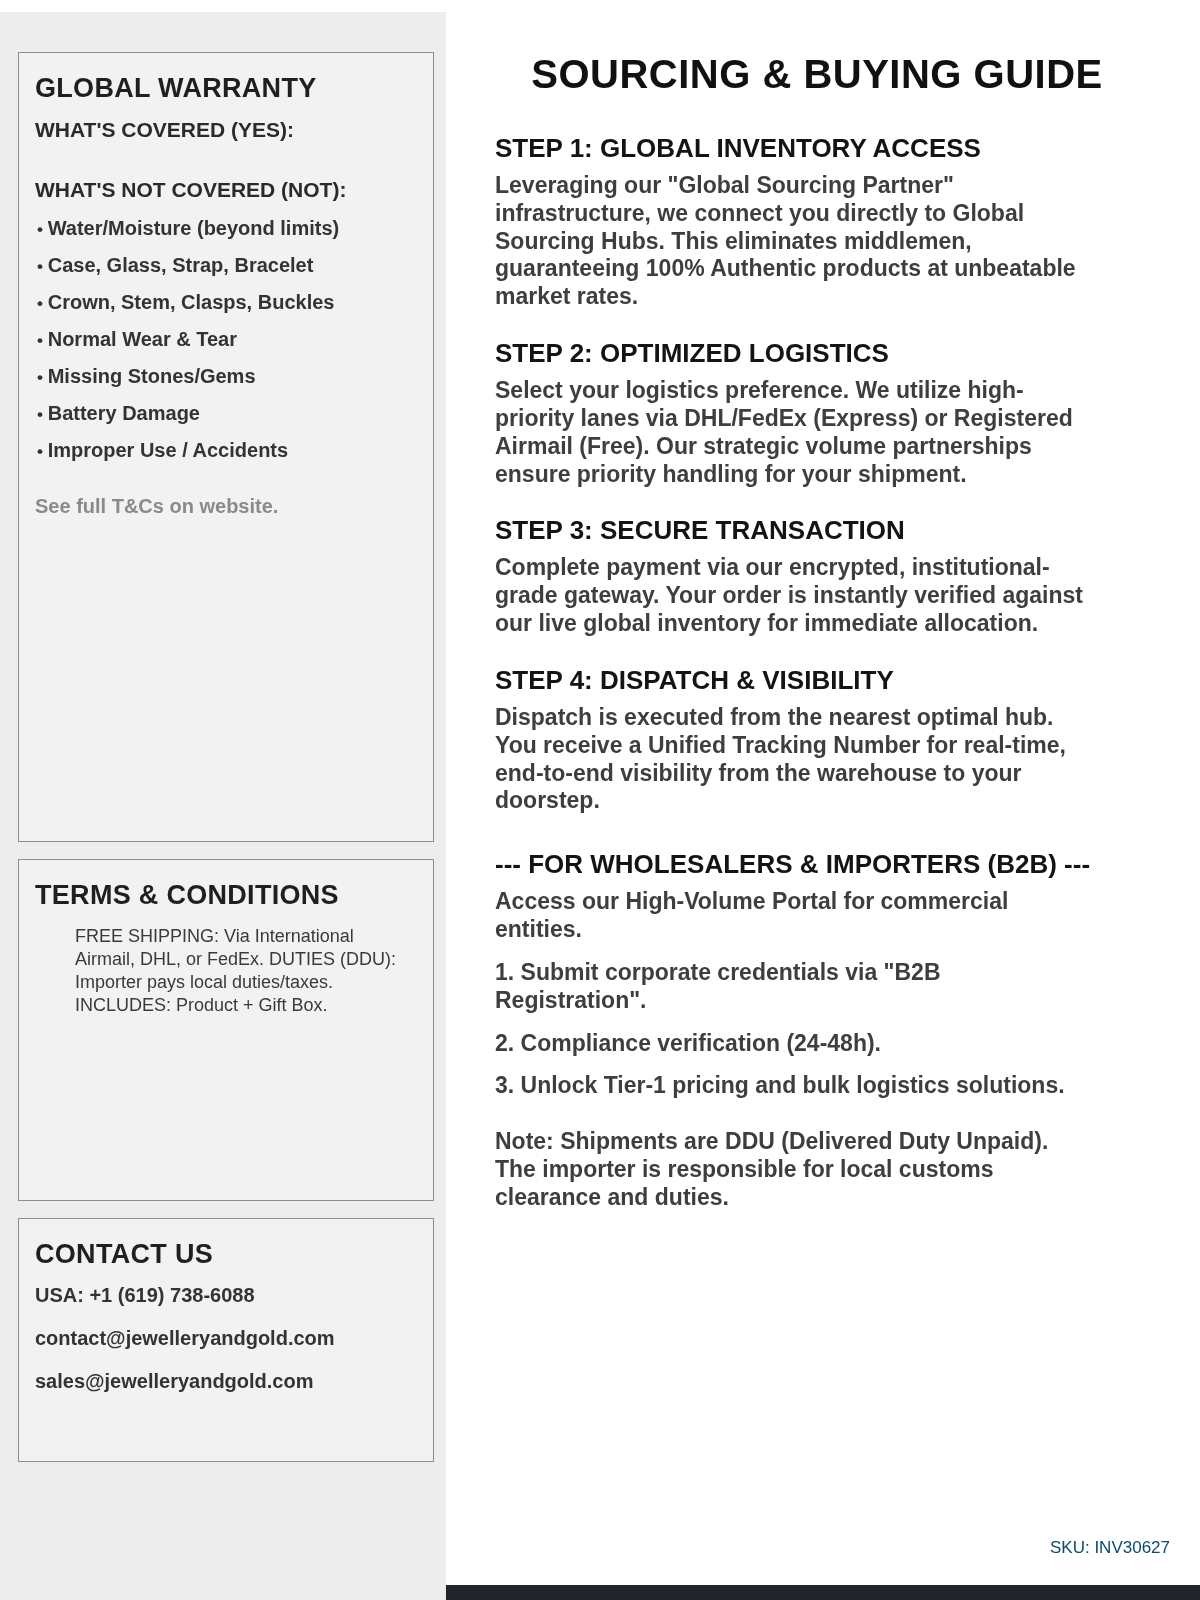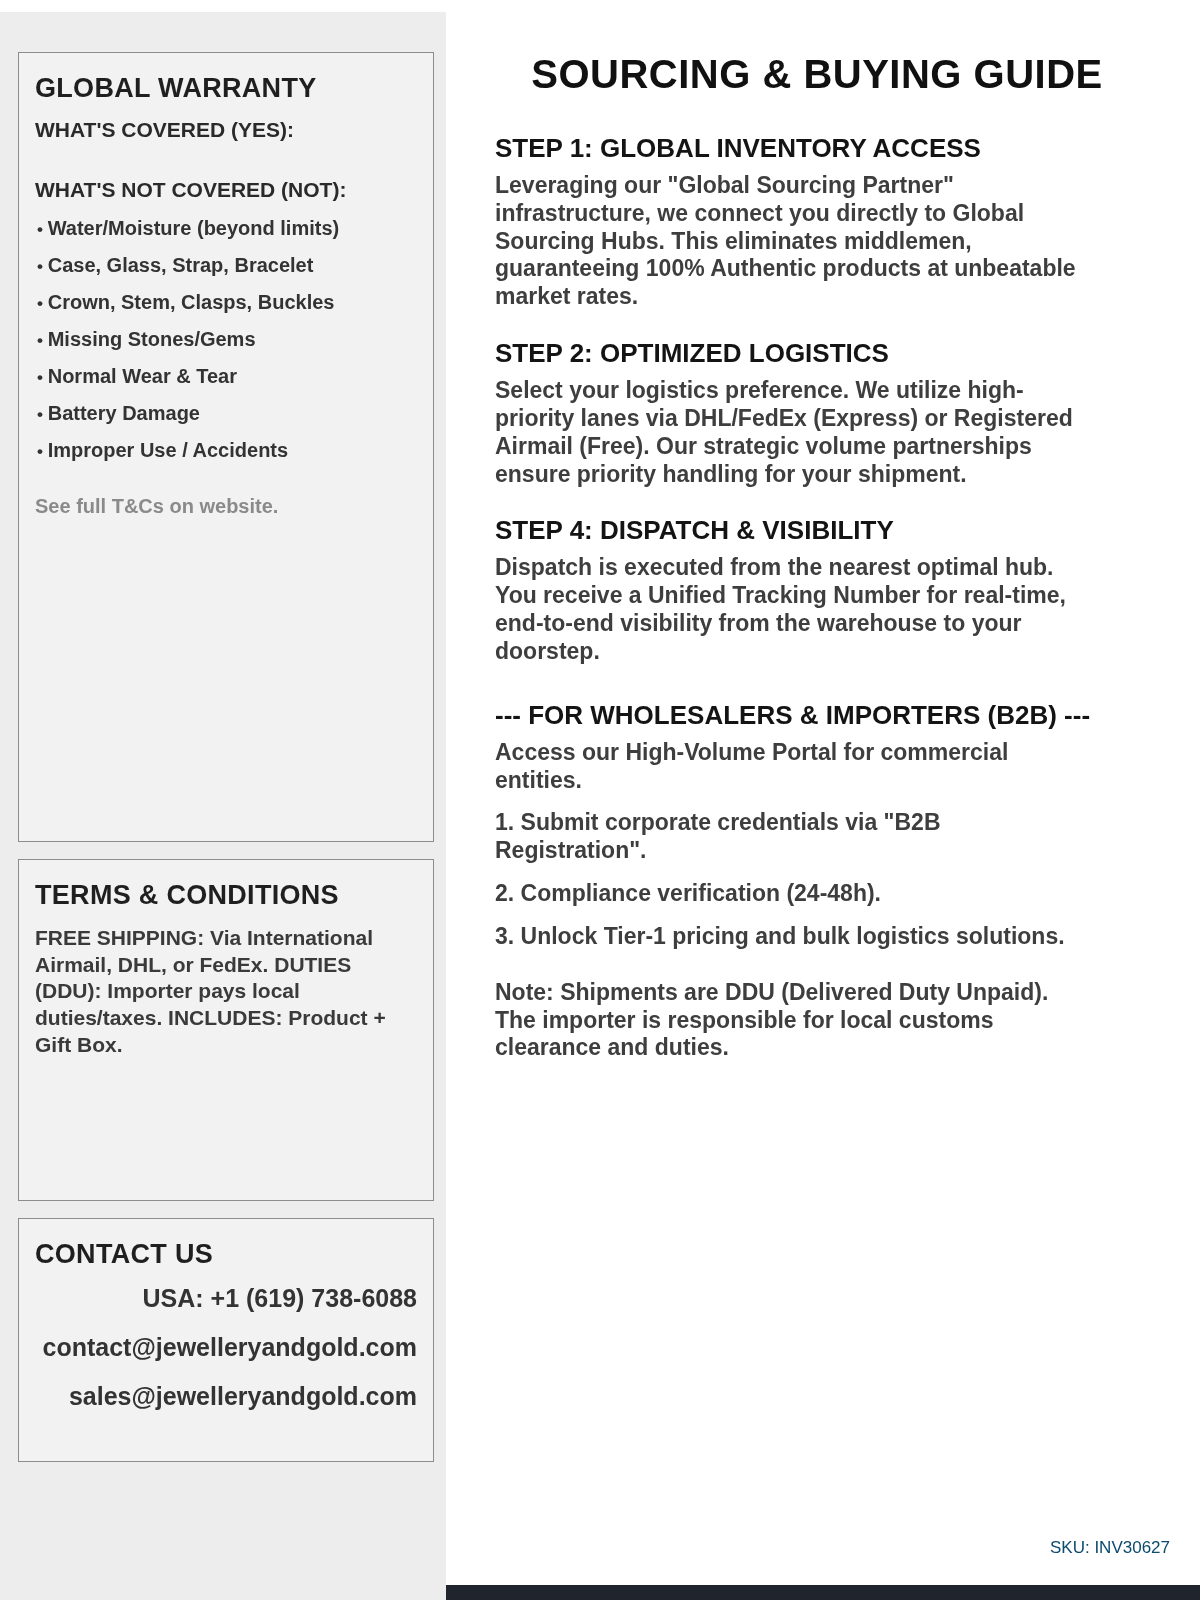--- a/index.html
+++ b/index.html
@@ -12,22 +12,22 @@
   .box-warranty { height: 790px; }
   .box-terms { height: 342px; }
   .box-contact { height: 244px; }
   .box h2 { font-size: 27px; font-weight: bold; color: #1f1f1f; letter-spacing: 0.3px; margin-bottom: 14px; }
   .sub-heading { font-size: 21px; font-weight: bold; color: #2a2a2a; margin-bottom: 8px; }
   .sub-heading.not { margin-top: 36px; }
   ul.plain { list-style: none; }
   ul.plain li { font-size: 20px; font-weight: bold; color: #333333; padding: 7px 0 7px 2px; }
   ul.plain li::before { content: "\2022  "; font-size: 17px; }
   .footnote { margin-top: 26px; font-size: 20px; font-weight: bold; color: #8a8a8a; }
-  .terms-body { font-size: 21px; font-weight: bold; color: #3a3a3a; line-height: 1.27; }
-  .contact-line { font-size: 25px; font-weight: bold; color: #333333; margin-bottom: 20px; text-align: right; }
+  .terms-body { font-size: 18px; font-weight: normal; color: #3a3a3a; line-height: 1.27; margin-left: 40px; }
+  .contact-line { font-size: 20px; font-weight: bold; color: #333333; margin-bottom: 20px; }
 
   
   .main { position: absolute; left: 446px; top: 0; width: 753px; height: 1600px; background: #ffffff; padding: 52px 60px 0 49px; }
   .main h1 { text-align: center; font-size: 40px; font-weight: bold; color: #111111; letter-spacing: 0.5px; margin-bottom: 36px; white-space: nowrap; }
   .step { margin-bottom: 27px; }
   .step h2, .b2b h2 { font-size: 26px; font-weight: bold; color: #141414; margin-bottom: 8px; }
   .step p, .b2b p { font-size: 23px; font-weight: bold; color: #3e3e3e; line-height: 1.21; max-width: 600px; }
   .b2b { margin-top: 34px; }
   .b2b p { margin-bottom: 15px; }
   .b2b .note { margin-top: 28px; }
@@ -43,22 +43,22 @@
   <aside class="sidebar">
 
     <section class="box box-warranty">
       <h2>GLOBAL WARRANTY</h2>
       <div class="sub-heading">WHAT'S COVERED (YES):</div>
       <div class="sub-heading not">WHAT'S NOT COVERED (NOT):</div>
       <ul class="plain">
         <li>Water/Moisture (beyond limits)</li>
         <li>Case, Glass, Strap, Bracelet</li>
         <li>Crown, Stem, Clasps, Buckles</li>
+        <li>Normal Wear &amp; Tear</li>
         <li>Missing Stones/Gems</li>
-        <li>Normal Wear &amp; Tear</li>
         <li>Battery Damage</li>
         <li>Improper Use / Accidents</li>
       </ul>
       <div class="footnote">See full T&amp;Cs on website.</div>
     </section>
 
     <section class="box box-terms">
       <h2>TERMS &amp; CONDITIONS</h2>
       <p class="terms-body">FREE SHIPPING: Via International Airmail, DHL, or FedEx.  DUTIES (DDU): Importer pays local duties/taxes.  INCLUDES: Product + Gift Box.</p>
     </section>
@@ -78,20 +78,24 @@
     <section class="step">
       <h2>STEP 1: GLOBAL INVENTORY ACCESS</h2>
       <p>Leveraging our "Global Sourcing Partner" infrastructure, we connect you directly to Global Sourcing Hubs. This eliminates middlemen, guaranteeing 100% Authentic products at unbeatable market rates.</p>
     </section>
 
     <section class="step">
       <h2>STEP 2: OPTIMIZED LOGISTICS</h2>
       <p>Select your logistics preference. We utilize high-priority lanes via DHL/FedEx (Express) or Registered Airmail (Free). Our strategic volume partnerships ensure priority handling for your shipment.</p>
     </section>
 
+    <section class="step">
+      <h2>STEP 3: SECURE TRANSACTION</h2>
+      <p>Complete payment via our encrypted, institutional-grade gateway. Your order is instantly verified against our live global inventory for immediate allocation.</p>
+    </section>
 
     <section class="step">
       <h2>STEP 4: DISPATCH &amp; VISIBILITY</h2>
       <p>Dispatch is executed from the nearest optimal hub. You receive a Unified Tracking Number for real-time, end-to-end visibility from the warehouse to your doorstep.</p>
     </section>
 
     <section class="b2b">
       <h2>--- FOR WHOLESALERS &amp; IMPORTERS (B2B) ---</h2>
       <p>Access our High-Volume Portal for commercial entities.</p>
       <p>1. Submit corporate credentials via "B2B Registration".</p>

